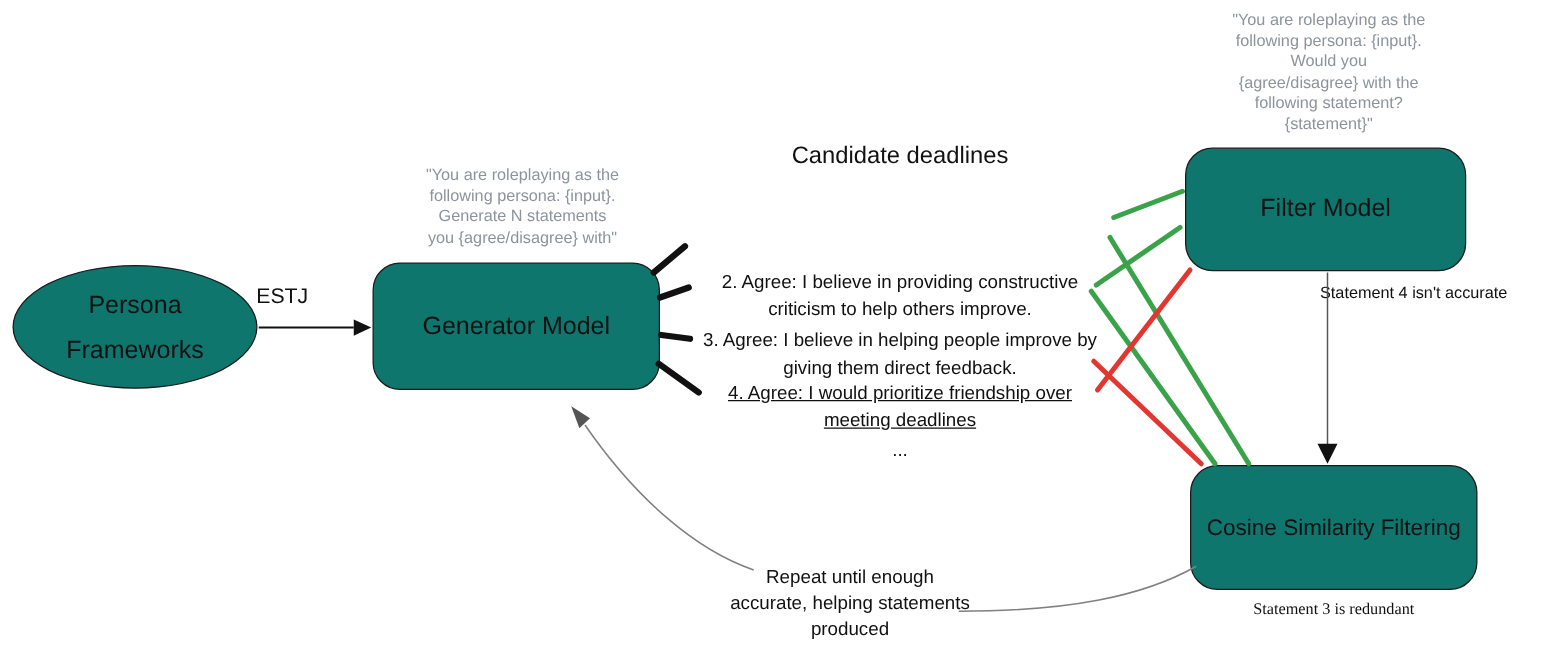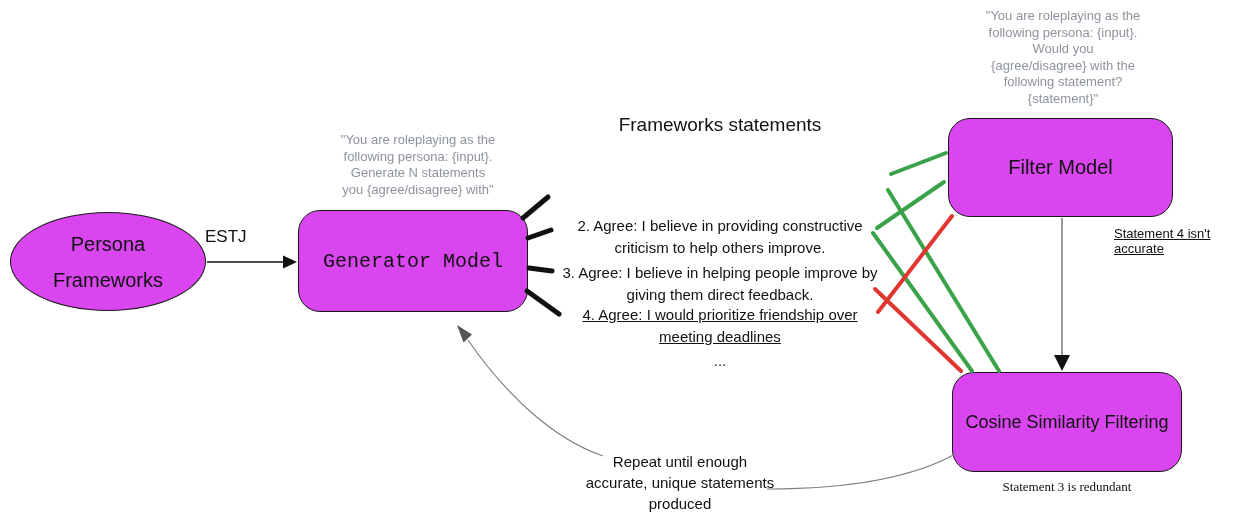--- a/index.html
+++ b/index.html
@@ -3,21 +3,21 @@
 <meta charset="utf-8">
 <style>
   html,body{margin:0;padding:0;background:#fff;}
   #canvas{
     position:relative;width:1242px;height:522px;background:#ffffff;
     font-family:"Liberation Sans","DejaVu Sans",sans-serif;color:#111;
     overflow:hidden;
   }
   .node{
     position:absolute;display:flex;align-items:center;justify-content:center;
-    border:1.4px solid #1a1a1a;background:#d946ef;text-align:center;
+    border:1.4px solid #1a1a1a;background:#0f766e;text-align:center;
     box-sizing:border-box;
   }
   .rounded{border-radius:22px;}
   .ellipse{border-radius:50%;}
   .node-label{white-space:pre-line;}
   .prompt{
     position:absolute;color:#8d939d;font-size:13px;line-height:16.5px;
     text-align:center;white-space:pre-line;
   }
   .heading{
@@ -54,24 +54,24 @@
   </div>
 
   <div class="edge-label" style="left:205px;top:227px;width:90px;">ESTJ</div>
 
   <div class="prompt" style="left:318px;top:132px;width:200px;">"You are roleplaying as the
 following persona: {input}.
 Generate N statements
 you {agree/disagree} with"</div>
 
   <div class="node rounded" style="left:298px;top:210px;width:230px;height:102px;">
-    <div class="node-label" style="font-size:20px;font-family:Liberation Mono, monospace;">Generator Model</div>
+    <div class="node-label" style="font-size:20px;">Generator Model</div>
   </div>
 
-  <div class="heading" style="left:545px;top:114px;width:350px;">Frameworks statements</div>
+  <div class="heading" style="left:545px;top:114px;width:350px;">Candidate deadlines</div>
 
   <div class="statement" style="top:215px;">2. Agree: I believe in providing constructive
 criticism to help others improve.</div>
   <div class="statement" style="top:262px;">3. Agree: I believe in helping people improve by
 giving them direct feedback.</div>
   <div class="statement" style="top:304px;text-decoration:underline;">4. Agree: I would prioritize friendship over
 meeting deadlines</div>
   <div class="statement" style="top:350px;">...</div>
 
   <div class="prompt" style="left:963px;top:8px;width:200px;">"You are roleplaying as the
@@ -82,24 +82,24 @@
 {statement}"</div>
 
   <div class="node rounded" style="left:948px;top:118px;width:225px;height:99px;">
     <div class="node-label" style="font-size:20px;">Filter Model</div>
   </div>
 
   <div class="node rounded" style="left:952px;top:372px;width:230px;height:100px;text-align:right;">
     <div class="node-label" style="font-size:18px;white-space:nowrap;">Cosine Similarity Filtering</div>
   </div>
 
-  <div class="annotation" style="left:1114px;top:226px;text-decoration:underline;">Statement 4 isn't accurate</div>
+  <div class="annotation" style="left:1056px;top:226px;">Statement 4 isn't accurate</div>
   <div class="annotation center" style="left:952px;top:479px;width:230px;font-family:Liberation Serif, serif;">Statement 3 is redundant</div>
   <div class="repeat-note" style="left:570px;top:451px;width:220px;">Repeat until enough
-accurate, unique statements
+accurate, helping statements
 produced</div>
 
   <svg class="overlay" viewBox="0 0 1242 522">
 
     <g>
       <line x1="207" y1="262" x2="283" y2="262" stroke="#111" stroke-width="1.5"></line>
       <polygon points="283,255.5 297,262 283,268.5" fill="#111"></polygon>
     </g>
 
     <g stroke="#111" stroke-width="5" stroke-linecap="round">

